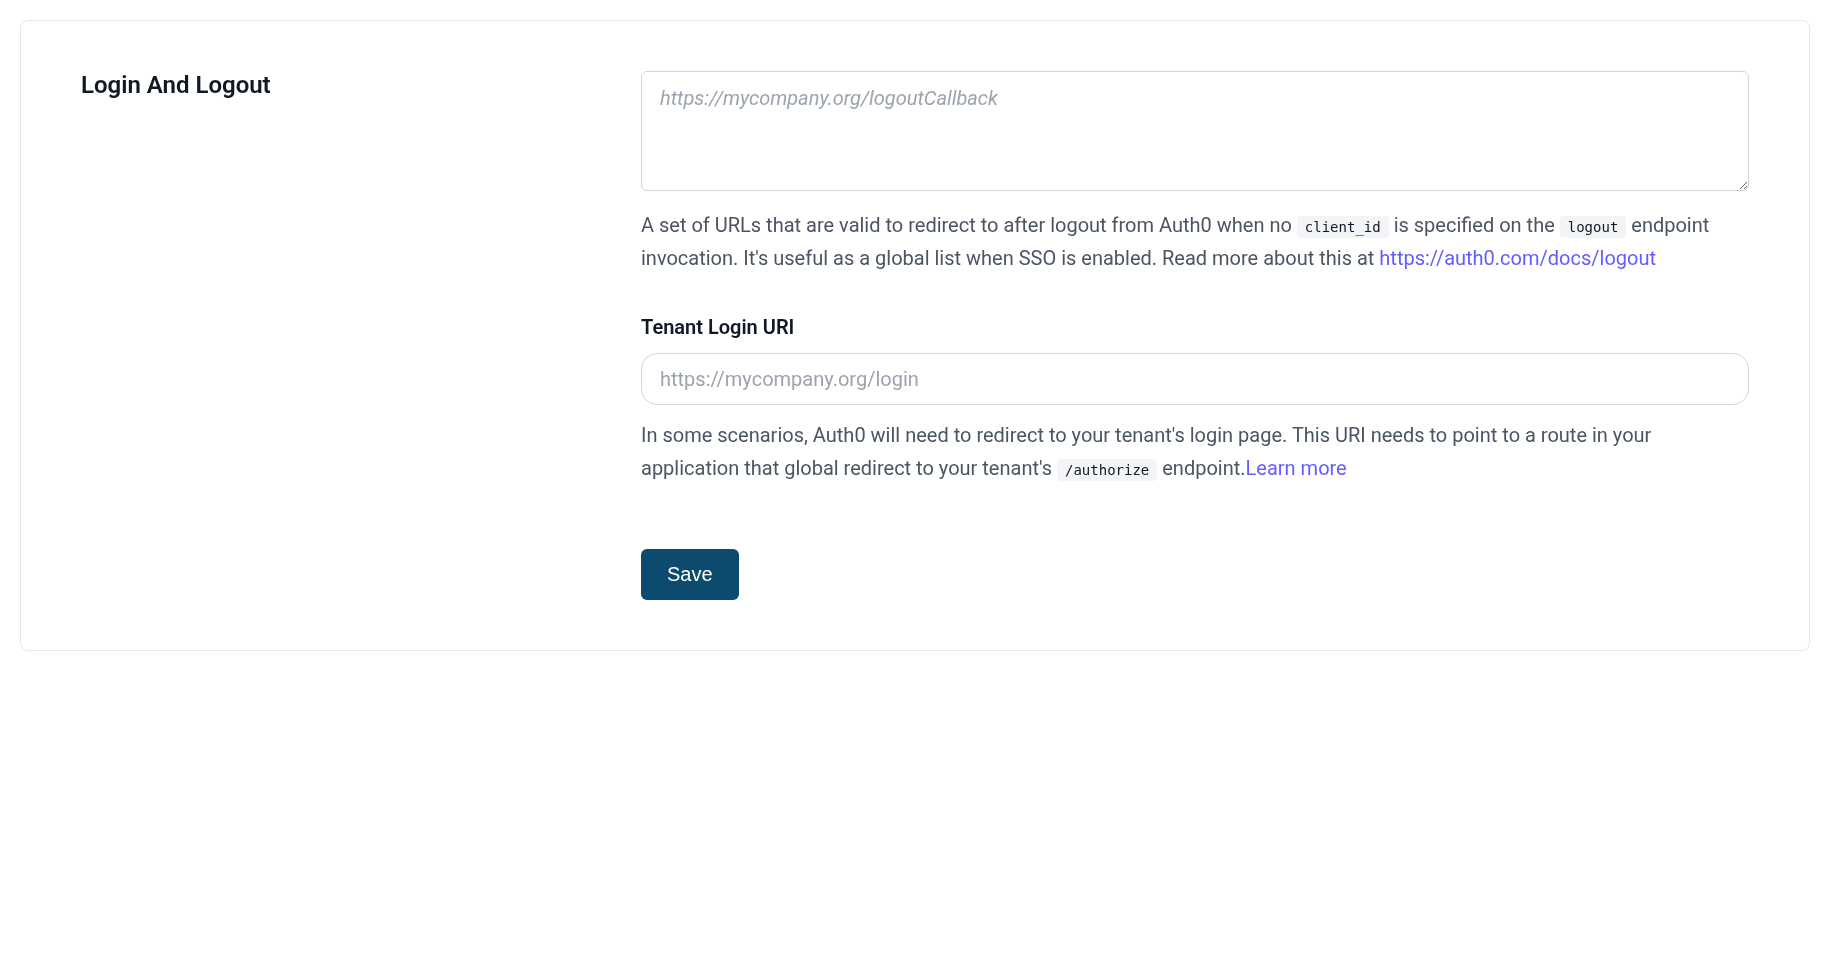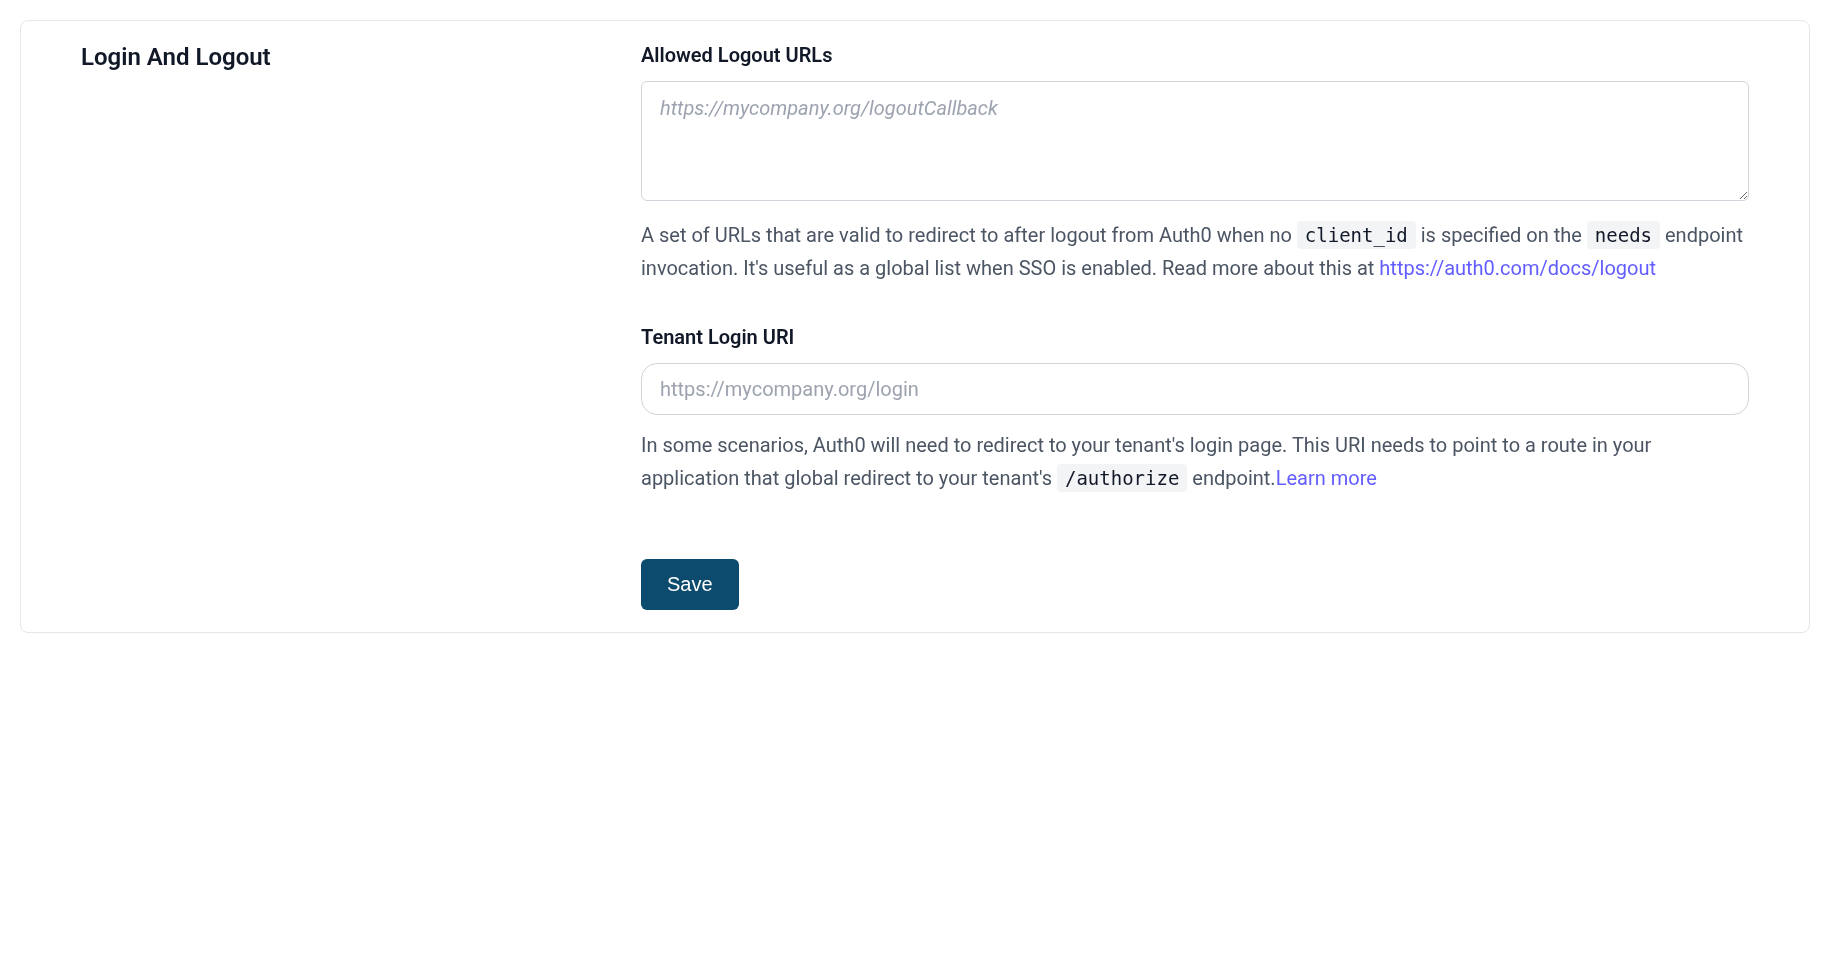--- a/index.html
+++ b/index.html
@@ -8,21 +8,21 @@
       padding: 0;
     }
     body {
       font-family: -apple-system, BlinkMacSystemFont, "Segoe UI", Roboto, Helvetica, Arial, sans-serif;
       background: #ffffff;
       padding: 20px;
     }
     .card {
       border: 1px solid #e5e7eb;
       border-radius: 8px;
-      padding: 22px 60px;
+      padding: 50px 60px;
       display: flex;
       gap: 40px;
     }
     .left-col {
       flex: 0 0 520px;
     }
     .section-title {
       font-size: 24px;
       font-weight: 600;
       color: #111827;
@@ -72,21 +72,21 @@
       margin-top: 14px;
       font-size: 20px;
       line-height: 1.65;
       color: #4b5563;
     }
     .code-chip {
       font-family: ui-monospace, SFMono-Regular, Menlo, Monaco, Consolas, monospace;
       background: #f3f4f6;
       padding: 3px 8px;
       border-radius: 4px;
-      font-size: 19px;
+      font-size: 14px;
       color: #111827;
     }
     .link {
       color: #635dff;
       text-decoration: none;
       cursor: pointer;
     }
     .save-button {
       background: #0c4a6e;
       color: #ffffff;
@@ -102,27 +102,26 @@
 </head>
 <body>
 
 <div class="card">
   <div class="left-col">
     <h2 class="section-title">Login And Logout</h2>
   </div>
   <div class="right-col">
 
     <div class="field-group">
-      <label class="field-label">Allowed Logout URLs</label>
       <textarea class="textarea-input" placeholder="https://mycompany.org/logoutCallback" style=""></textarea>
       <p class="help-text">
         <span>A set of URLs that are valid to redirect to after logout from Auth0 when no </span>
         <code class="code-chip">client_id</code>
         <span> is specified on the </span>
-        <code class="code-chip">needs</code>
+        <code class="code-chip">logout</code>
         <span> endpoint invocation. It's useful as a global list when SSO is enabled. Read more about this at </span>
         <a class="link">https://auth0.com/docs/logout</a>
       </p>
     </div>
 
     <div class="field-group">
       <label class="field-label">Tenant Login URI</label>
       <input type="text" class="text-input" placeholder="https://mycompany.org/login" style="">
       <p class="help-text">
         <span>In some scenarios, Auth0 will need to redirect to your tenant's login page. This URI needs to point to a route in your application that global redirect to your tenant's </span>

